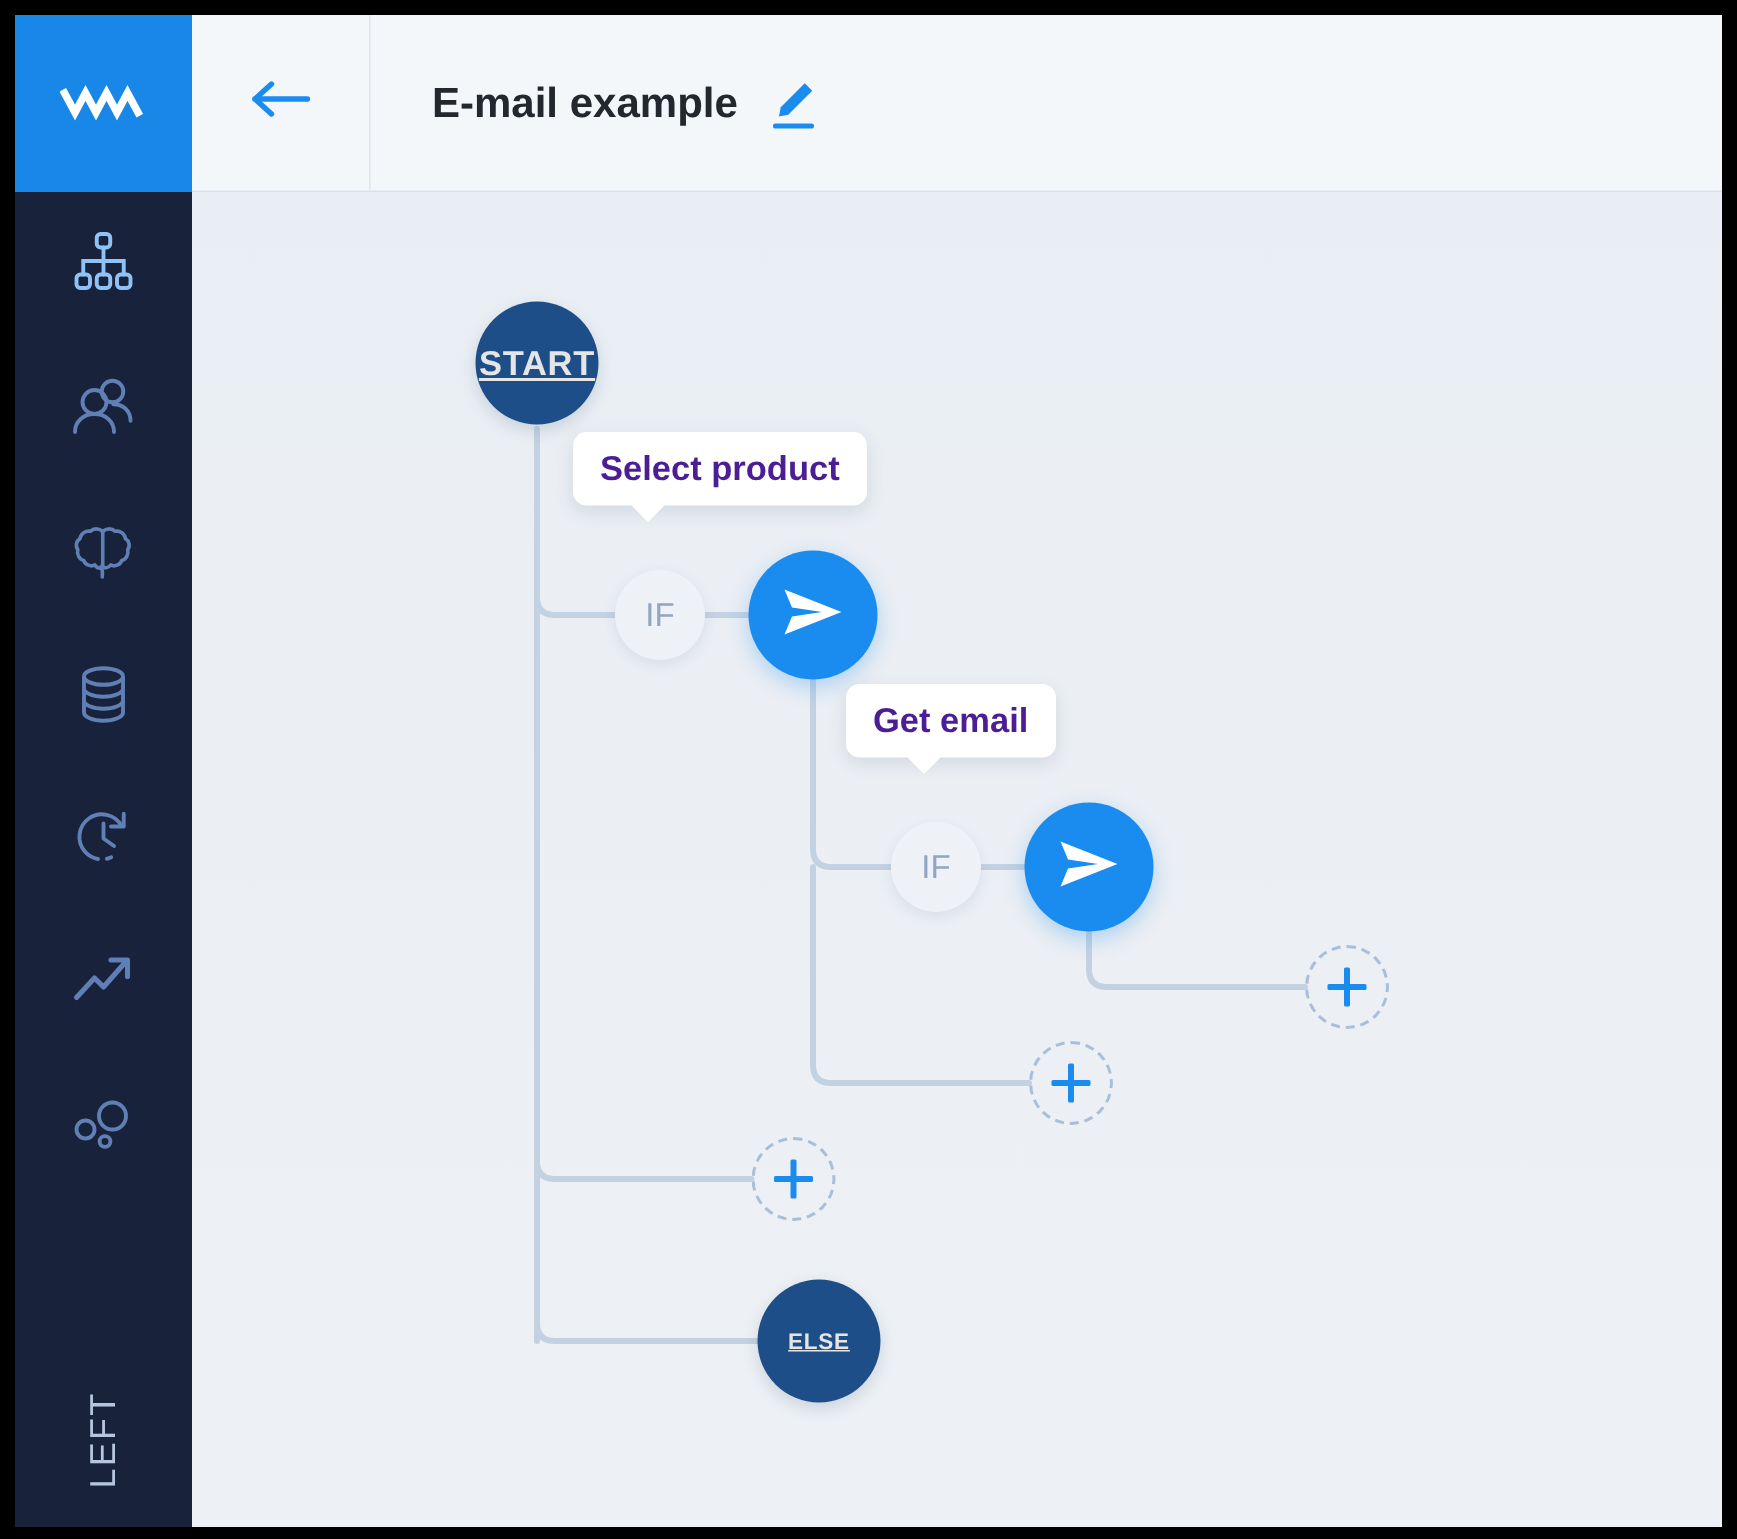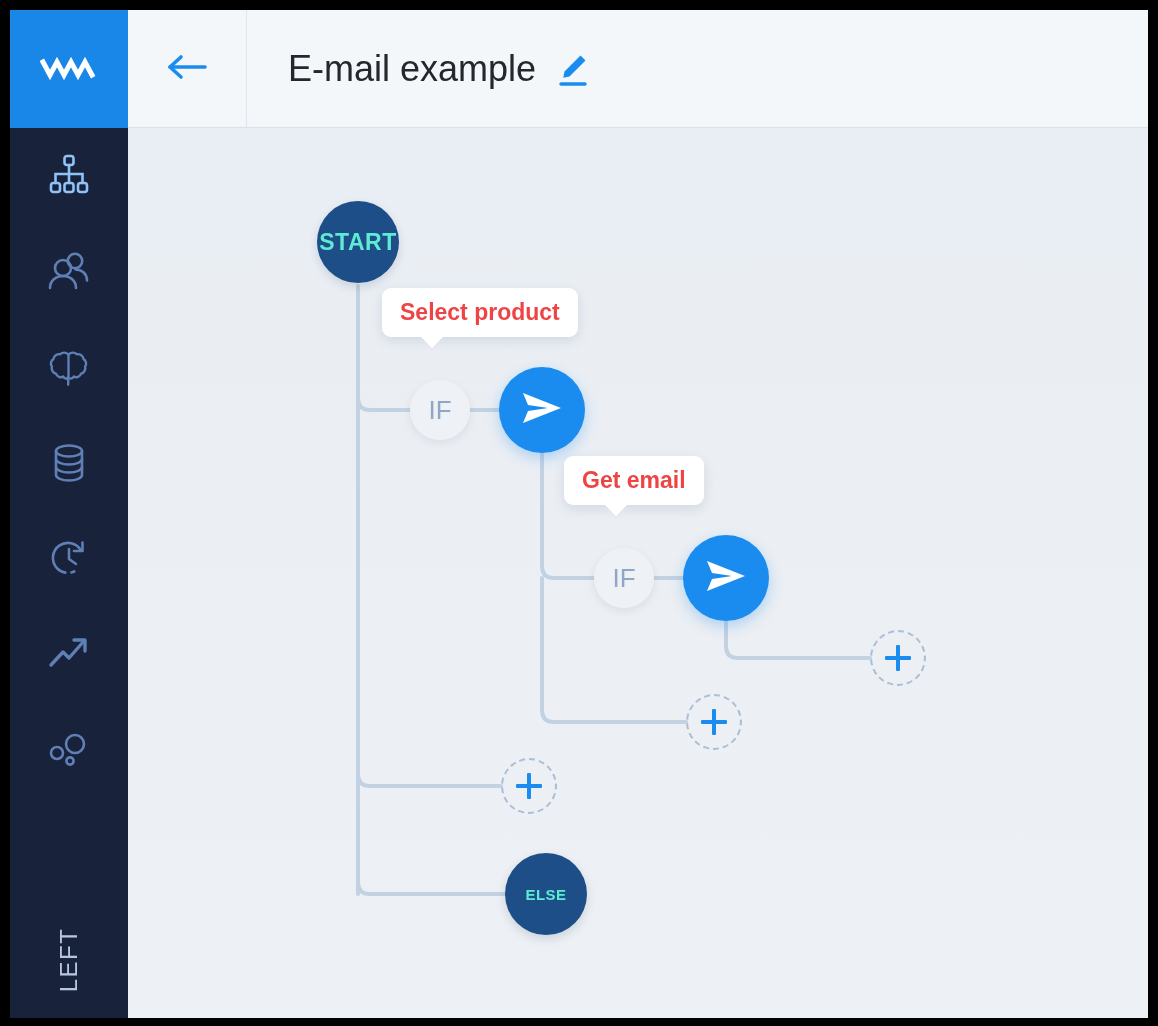--- a/index.html
+++ b/index.html
@@ -23,45 +23,45 @@
   #left-label span{transform:rotate(-90deg);transform-origin:center;
               color:#b6c6e0;font-size:24px;letter-spacing:1.5px;white-space:nowrap;}
 
   
   #header{position:absolute;left:118px;top:0;width:1020px;height:118px;background:#f4f7fa;
           border-bottom:1px solid #d8e2ec;box-sizing:border-box;}
   #back-cell{position:absolute;left:0;top:0;width:119px;height:117px;
              display:flex;align-items:center;justify-content:center;cursor:pointer;
              border-right:1px solid #dde5ee;box-sizing:border-box;}
   #title-wrap{position:absolute;left:160px;top:0;height:117px;display:flex;align-items:center;gap:18px;}
-  #page-title{font-size:36px;color:#23272e;font-weight:400;white-space:nowrap;}
+  #page-title{font-size:28px;color:#23272e;font-weight:700;white-space:nowrap;}
   #edit-icon{cursor:pointer;display:flex;align-items:flex-end;}
 
   
   #canvas{position:absolute;left:118px;top:118px;width:1020px;height:890px;
           background:linear-gradient(180deg,#e9eef4 0%,#eceff3 60%,#edf1f5 100%);overflow:hidden;}
   #wires{position:absolute;left:0;top:0;width:1020px;height:890px;}
 
   
   .node{position:absolute;border-radius:50%;display:flex;align-items:center;
         justify-content:center;cursor:pointer;}
-  .node-terminal{background:#1d4e87;color:#5eead4;font-weight:bold;letter-spacing:.5px;
-                 box-shadow:0 4px 10px rgba(30,60,100,.16);}
-  .node-if{background:#eef2f6;color:#8fa6c4;font-size:26px;
+  .node-terminal{background:#1d4e87;color:#e5e5e5;font-weight:bold;letter-spacing:.5px;
+                 box-shadow:0 4px 10px rgba(30,60,100,.16);text-decoration:underline;}
+  .node-if{background:#eef2f6;color:#8fa6c4;font-size:22px;
            box-shadow:0 3px 9px rgba(40,70,110,.09);}
   .node-action{background:#1a8cf0;box-shadow:0 5px 14px rgba(26,140,240,.30);}
   .node-add{background:transparent;border:2px dashed #a9bed8;box-sizing:border-box;}
   .node-add .plus{position:relative;width:26px;height:26px;}
   .node-add .plus:before,.node-add .plus:after{content:"";position:absolute;background:#1a8cf0;border-radius:1px;}
   .node-add .plus:before{left:11px;top:0;width:4px;height:26px;}
   .node-add .plus:after{top:11px;left:0;height:4px;width:26px;}
 
   
   .tip{position:absolute;background:#fff;border-radius:9px;padding:11px 18px;
-       font-size:23px;font-weight:bold;color:#ef4444;white-space:nowrap;
+       font-size:23px;font-weight:bold;color:#4c1d95;white-space:nowrap;
        box-shadow:0 4px 12px rgba(40,70,110,.13);}
   .tip:after{content:"";position:absolute;bottom:-11px;width:0;height:0;
        border-left:12px solid transparent;border-right:12px solid transparent;
        border-top:12px solid #fff;}
 </style>
 </head>
 <body>
 
 <div id="app" data-name="application-window">
 

